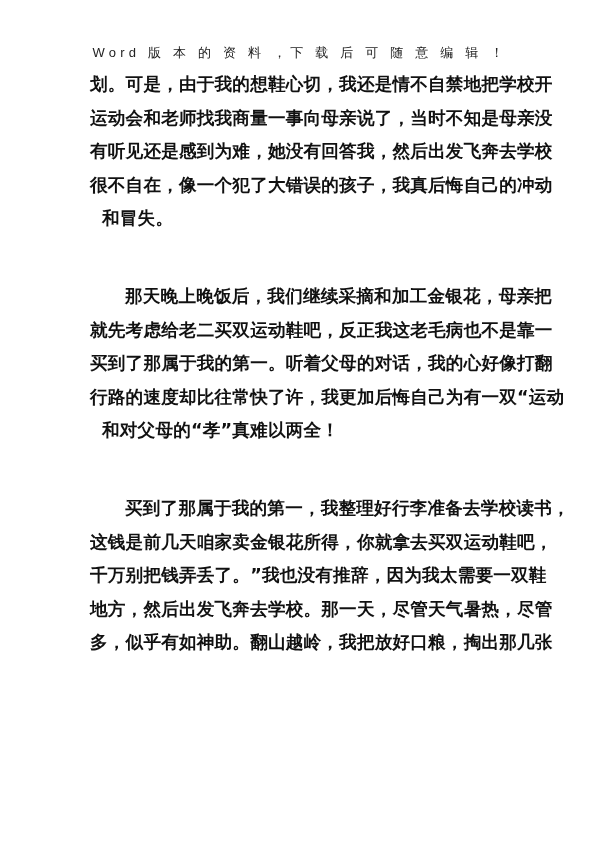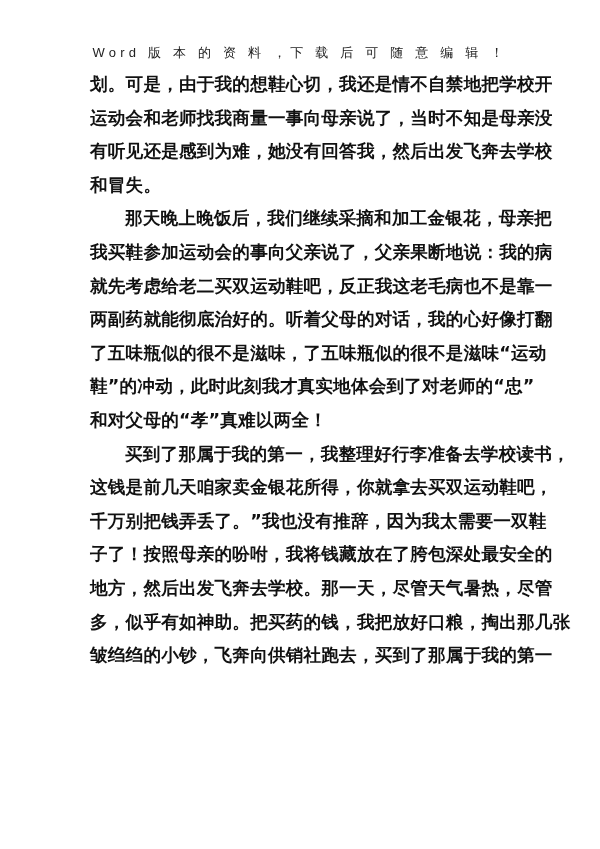--- a/index.html
+++ b/index.html
@@ -37,51 +37,50 @@
       line-height: 33.6px;
       font-size: 17.6px;
       font-weight: bold;
       white-space: nowrap;
       text-align: justify;
       text-align-last: justify;
       letter-spacing: 0.2px;
     }
     .line.last {
       text-align-last: left;
+      margin-left: 12px;
     }
     .line.indent {
       padding-left: 35px;
+      margin-top: 44px;
     }
   </style>
 </head>
 <body>
 
 <div class="page-header">Word 版 本 的 资 料 ，下 载 后 可 随 意 编 辑 ！</div>
 
 <div class="page-body">
 
   <div>
     <div class="line">划。可是，由于我的想鞋心切，我还是情不自禁地把学校开</div>
     <div class="line">运动会和老师找我商量一事向母亲说了，当时不知是母亲没</div>
     <div class="line">有听见还是感到为难，她没有回答我，然后出发飞奔去学校</div>
+    <div class="line">很不自在，像一个犯了大错误的孩子，我真后悔自己的冲动</div>
     <div class="line last">和冒失。</div>
   </div>
 
   <div>
     <div class="line indent">那天晚上晚饭后，我们继续采摘和加工金银花，母亲把</div>
-    <div class="line">我买鞋参加运动会的事向父亲说了，父亲果断地说：我的病</div>
     <div class="line">就先考虑给老二买双运动鞋吧，反正我这老毛病也不是靠一</div>
-    <div class="line">两副药就能彻底治好的。听着父母的对话，我的心好像打翻</div>
-    <div class="line">了五味瓶似的很不是滋味，了五味瓶似的很不是滋味“运动</div>
-    <div class="line">鞋”的冲动，此时此刻我才真实地体会到了对老师的“忠”</div>
+    <div class="line">买到了那属于我的第一。听着父母的对话，我的心好像打翻</div>
+    <div class="line">行路的速度却比往常快了许，我更加后悔自己为有一双“运动</div>
     <div class="line last">和对父母的“孝”真难以两全！</div>
   </div>
 
   <div>
     <div class="line indent">买到了那属于我的第一，我整理好行李准备去学校读书，</div>
     <div class="line">这钱是前几天咱家卖金银花所得，你就拿去买双运动鞋吧，</div>
     <div class="line">千万别把钱弄丢了。”我也没有推辞，因为我太需要一双鞋</div>
-    <div class="line">子了！按照母亲的吩咐，我将钱藏放在了胯包深处最安全的</div>
     <div class="line">地方，然后出发飞奔去学校。那一天，尽管天气暑热，尽管</div>
-    <div class="line">多，似乎有如神助。把买药的钱，我把放好口粮，掏出那几张</div>
-    <div class="line">皱绉绉的小钞，飞奔向供销社跑去，买到了那属于我的第一</div>
+    <div class="line">多，似乎有如神助。翻山越岭，我把放好口粮，掏出那几张</div>
   </div>
 </div>
 
 </body></html>

